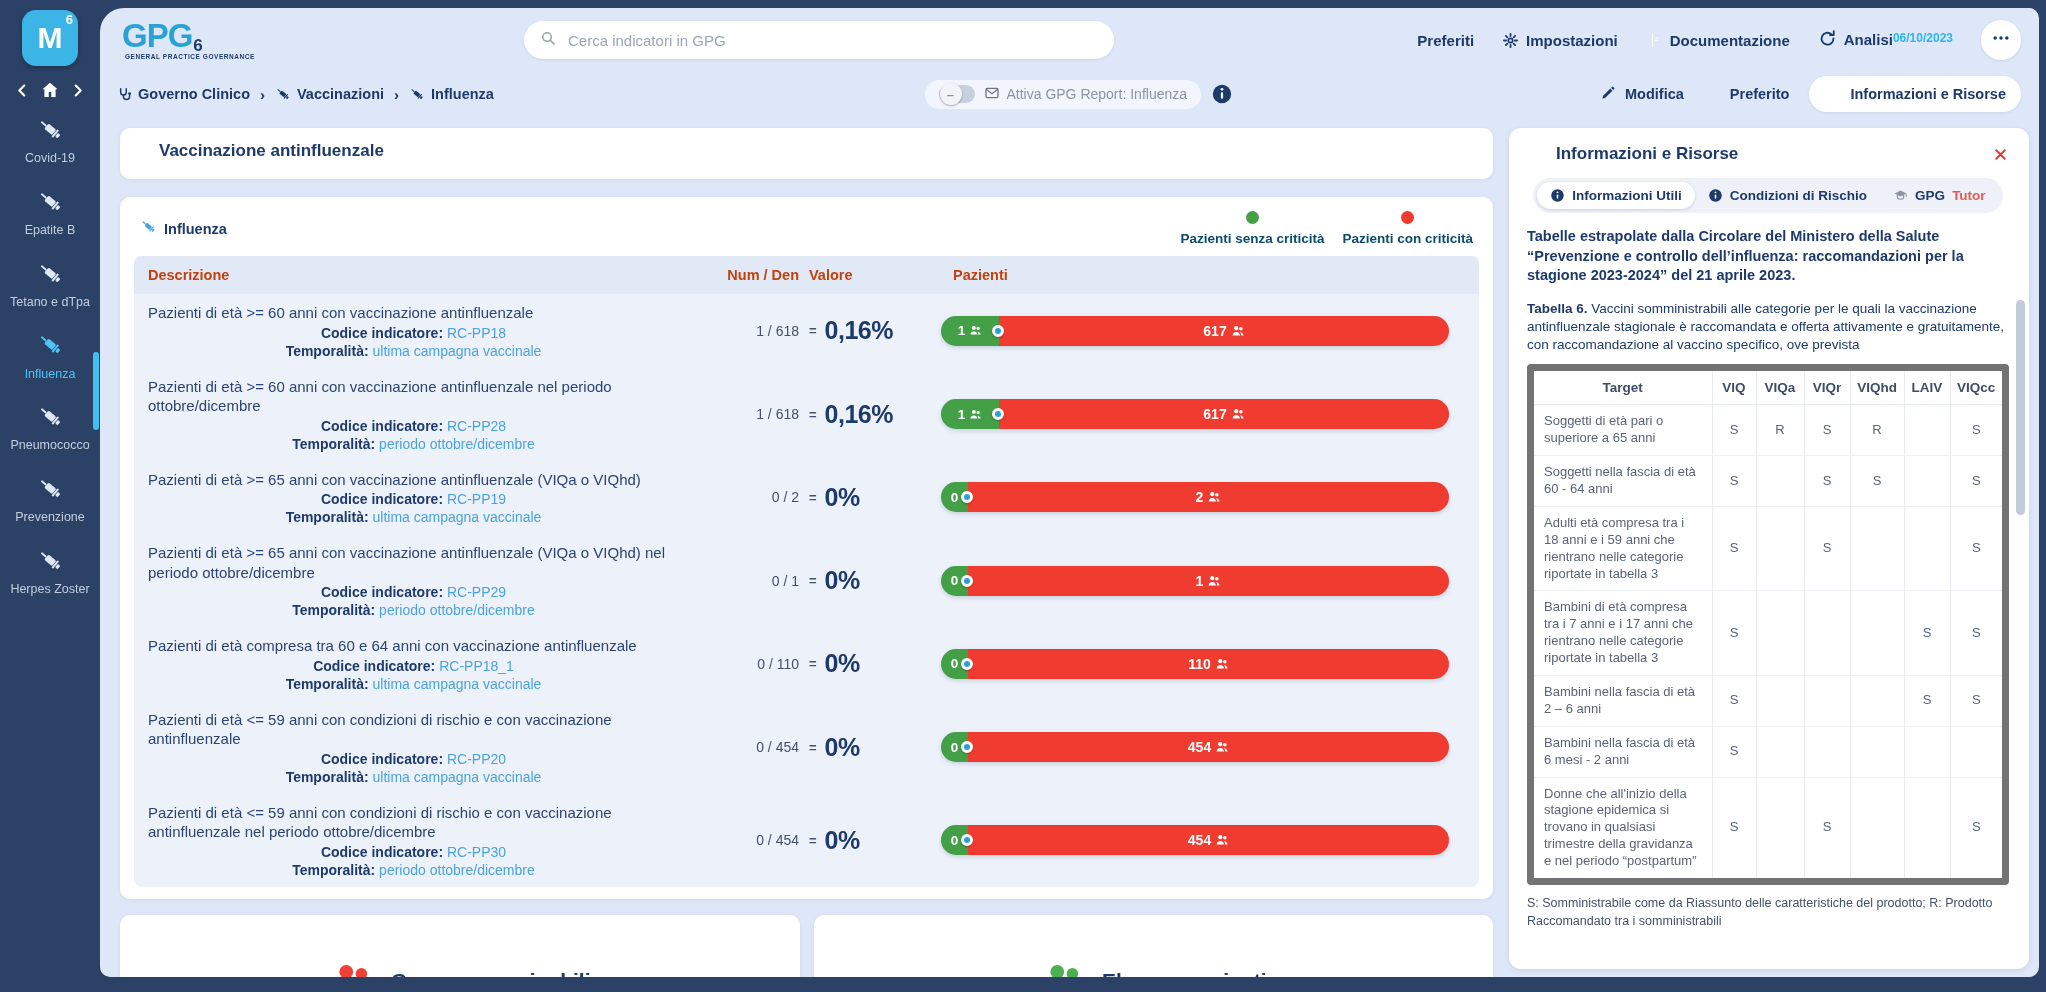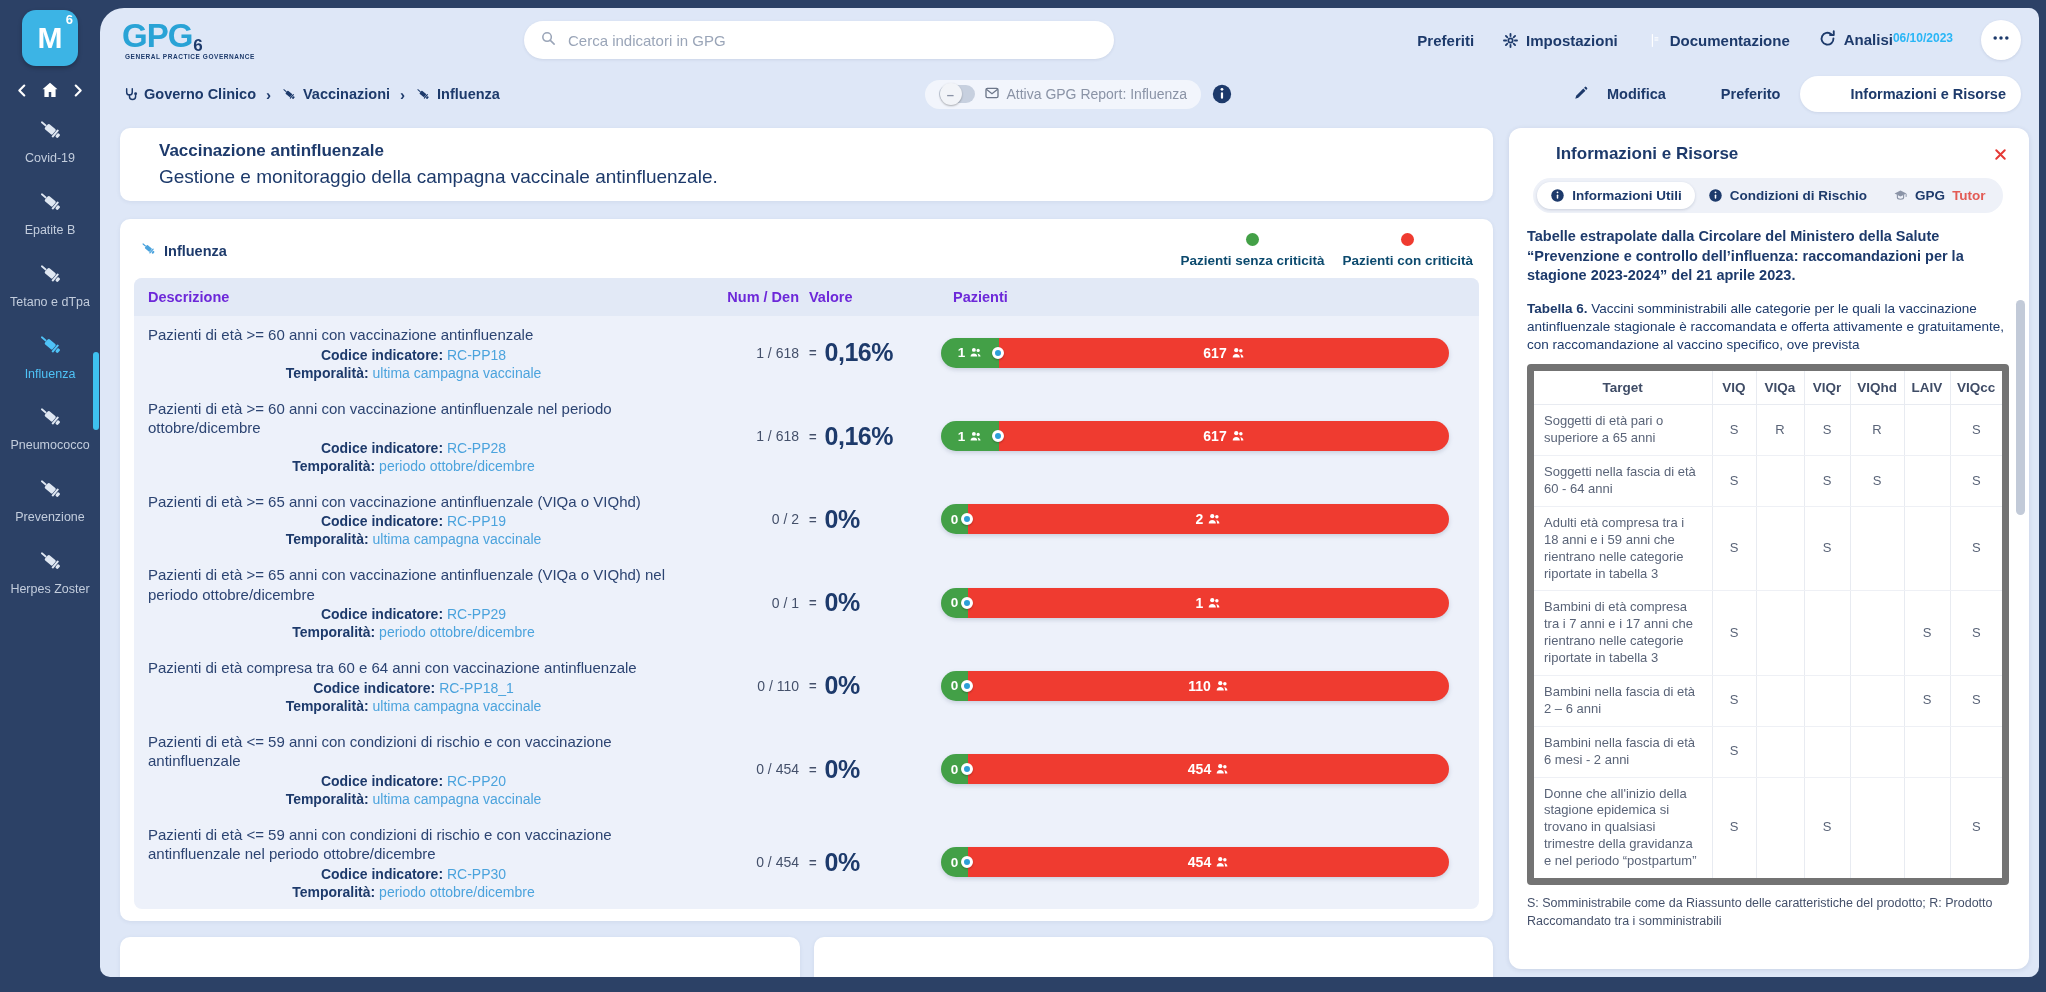--- a/index.html
+++ b/index.html
@@ -32,50 +32,50 @@
   .search input::placeholder{color:#9aa5b8;}
   .hright{margin-left:auto;display:flex;align-items:center;gap:28px;}
   .hnav-item{display:flex;align-items:center;gap:7px;font-size:15px;font-weight:bold;color:#1d3a6b;cursor:pointer;white-space:nowrap;}
   .analisi{display:flex;align-items:center;gap:7px;cursor:pointer;}
   .analisi-txt{display:flex;flex-direction:row;line-height:1.1;}
   .analisi-l{font-size:15px;font-weight:bold;color:#1d3a6b;}
   .analisi-d{font-size:12px;font-weight:bold;color:#29b6f6;}
   .dots-btn{width:40px;height:40px;background:#fff;border-radius:50%;display:flex;align-items:center;justify-content:center;cursor:pointer;box-shadow:0 1px 3px rgba(40,60,100,.12);}
 
   
-  .crumb-row{height:44px;display:flex;align-items:center;padding:0 18px 0 22px;position:relative;}
+  .crumb-row{height:44px;display:flex;align-items:center;padding:0 18px 0 16px;position:relative;}
   #breadcrumb{display:flex;align-items:center;gap:10px;}
   .crumb{display:flex;align-items:center;gap:6px;font-size:14.5px;font-weight:bold;color:#1d3a6b;cursor:pointer;}
   .crumb-sep{color:#1d3a6b;font-weight:bold;font-size:15px;}
   .toggle-wrap{position:absolute;left:50%;transform:translateX(-47%);display:flex;align-items:center;gap:10px;}
   .toggle-pill{background:rgba(255,255,255,.6);border-radius:18px;padding:5px 14px;display:flex;align-items:center;gap:9px;}
   .tswitch{width:36px;height:18px;background:#c7d0df;border-radius:9px;position:relative;cursor:pointer;flex:0 0 auto;}
   .tknob{position:absolute;left:1px;top:-2px;width:22px;height:22px;background:#f2f4f8;border-radius:50%;box-shadow:0 1px 2px rgba(0,0,0,.3);display:flex;align-items:center;justify-content:center;color:#8a93a6;font-weight:bold;font-size:13px;}
   .toggle-label{font-size:14px;color:#8a93a6;display:flex;align-items:center;gap:7px;}
   .info-dot{width:22px;height:22px;border-radius:50%;display:flex;align-items:center;justify-content:center;cursor:pointer;}
   .crumb-actions{margin-left:auto;display:flex;align-items:center;gap:20px;}
-  .caction{display:flex;align-items:center;gap:18px;font-size:14.5px;font-weight:bold;color:#1d3a6b;cursor:pointer;white-space:nowrap;}
+  .caction{display:flex;align-items:center;gap:9px;font-size:14.5px;font-weight:bold;color:#1d3a6b;cursor:pointer;white-space:nowrap;}
   .caction.pill{background:#fff;border-radius:19px;padding:8px 15px;box-shadow:0 1px 3px rgba(40,60,100,.10);}
 
   
   .body-row{display:flex;gap:16px;padding:12px 10px 8px 20px;height:calc(100% - 108px);}
   .left-col{flex:1;display:flex;flex-direction:column;min-width:0;}
   .card{background:#fff;border-radius:10px;box-shadow:0 1px 4px rgba(40,60,100,.08);}
   .title-card{padding:13px 39px;margin-bottom:18px;}
   .page-title{font-size:17px;font-weight:bold;color:#1d3a6b;margin-bottom:5px;}
   .page-sub{font-size:19px;color:#1d3a6b;}
   .table-card{padding:12px 14px;flex:1;display:flex;flex-direction:column;}
   .section-head{display:flex;align-items:center;padding:2px 6px 10px;}
   .section-title{font-size:14.5px;font-weight:bold;color:#1d3a6b;margin-left:7px;}
   .legend{margin-left:auto;display:flex;align-items:center;gap:18px;}
   .legend-item{display:flex;align-items:center;gap:7px;font-size:13.5px;font-weight:bold;color:#0c4a6e;flex-direction:column;}
   .legend-dot{width:13px;height:13px;border-radius:50%;}
   .ipanel{background:#edf1fa;border-radius:8px;flex:1;overflow:hidden;}
   .ihead,.irow{display:grid;grid-template-columns:1fr 110px 122px 524px;column-gap:10px;align-items:center;padding:0 14px;}
-  .ihead{background:#e2e9f6;height:38px;font-size:14.5px;font-weight:bold;color:#6d28d9;}
+  .ihead{background:#e2e9f6;height:38px;font-size:14.5px;font-weight:bold;color:#c2410c;}
   .ihead .h-numden{text-align:right;}
   .ihead .h-pazienti{padding-left:12px;}
   .irow{padding:9px 14px;}
   .dtext{font-size:15px;color:#2c4472;line-height:1.3;max-width:580px;}
   .meta{font-size:14px;color:#1d3a6b;margin-top:2px;text-align:center;}
   .meta b{font-weight:bold;}
   .meta .code,.meta .temp{color:#4ba3dd;text-decoration:none;}
   .numden{font-size:14px;color:#44506a;text-align:right;white-space:nowrap;}
   .valore{display:flex;align-items:center;gap:8px;}
   .valore .eq{font-size:13px;font-weight:bold;color:#44506a;}
@@ -367,21 +367,20 @@
             <span>Informazioni e Risorse</span>
           </span>
       </div>
     </div>
 
     <div class="body-row">
       <div class="left-col">
 
         <div class="card title-card">
           <div class="page-title">Vaccinazione antinfluenzale</div>
-          <div class="page-sub">Gestione e monitoraggio della campagna vaccinale antinfluenzale.</div>
         </div>
 
         <div class="card table-card">
           <div class="section-head">
             <span id="syr-ic"><svg viewBox="0 0 24 24" width="17" height="17" aria-hidden="true">
                   <g transform="rotate(40 12 12)" fill="#4ba3dd">
                     <rect x="7.2" y="9" width="9" height="6" rx="1.2"></rect>
                     <rect x="16.6" y="7.8" width="1.8" height="8.4" rx=".6"></rect>
                     <rect x="19" y="10" width="2.8" height="4" rx=".9"></rect>
                     <rect x="1.2" y="11.2" width="6" height="1.6" rx=".8"></rect>

